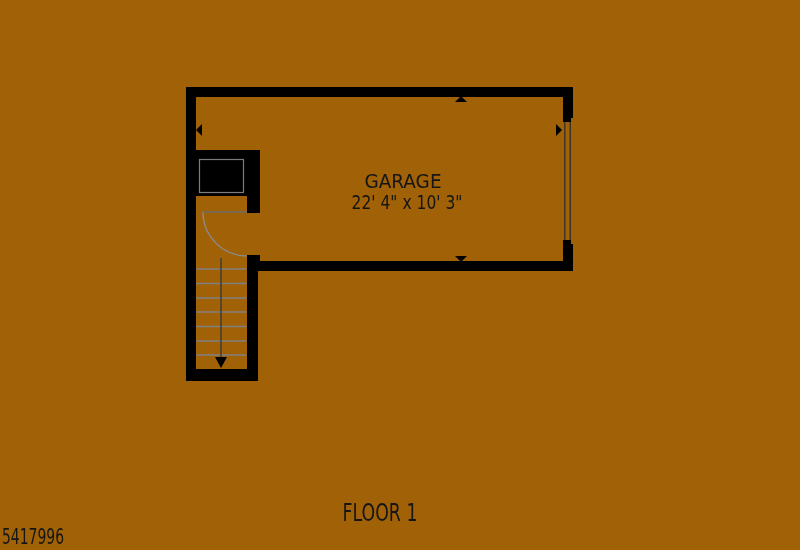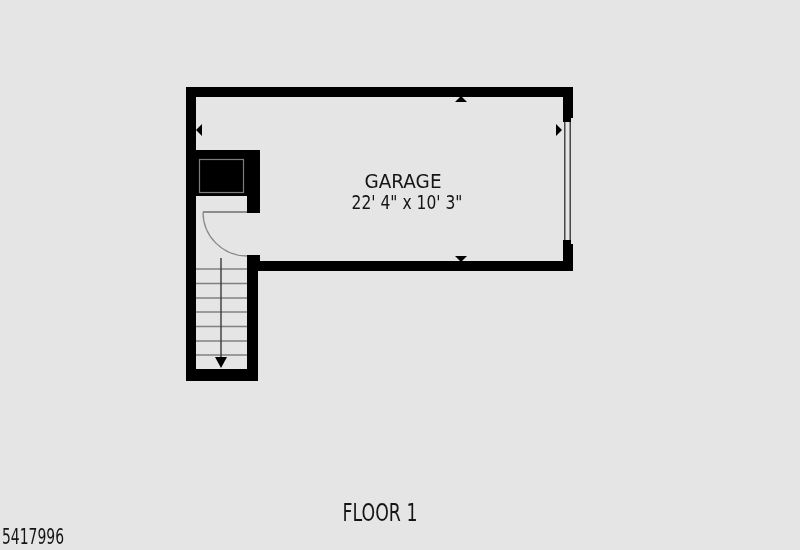--- a/index.html
+++ b/index.html
@@ -5,21 +5,21 @@
   html, body {
     margin: 0;
     padding: 0;
     background: #ffffff;
     font-family: "DejaVu Sans", "Liberation Sans", sans-serif;
   }
   .stage {
     position: relative;
     width: 800px;
     height: 550px;
-    background: #e5e5e5;
+    background: #a16207;
     overflow: hidden;
   }
   svg { display: block; }
   .wall { fill: #000000; stroke: none; }
   .gray-line { stroke: #808080; stroke-width: 1.5; fill: none; }
   .door-line { stroke: #6e6e6e; stroke-width: 1.5; fill: none; }
   .arc-line { stroke: #8a8a8a; stroke-width: 1.3; fill: none; }
   .stair-center { stroke: #3a3a3a; stroke-width: 1.4; fill: none; }
   .garage-door-line { stroke: #2f2f2f; stroke-width: 1.3; fill: none; }
   .marker { fill: #000000; stroke: none; }

